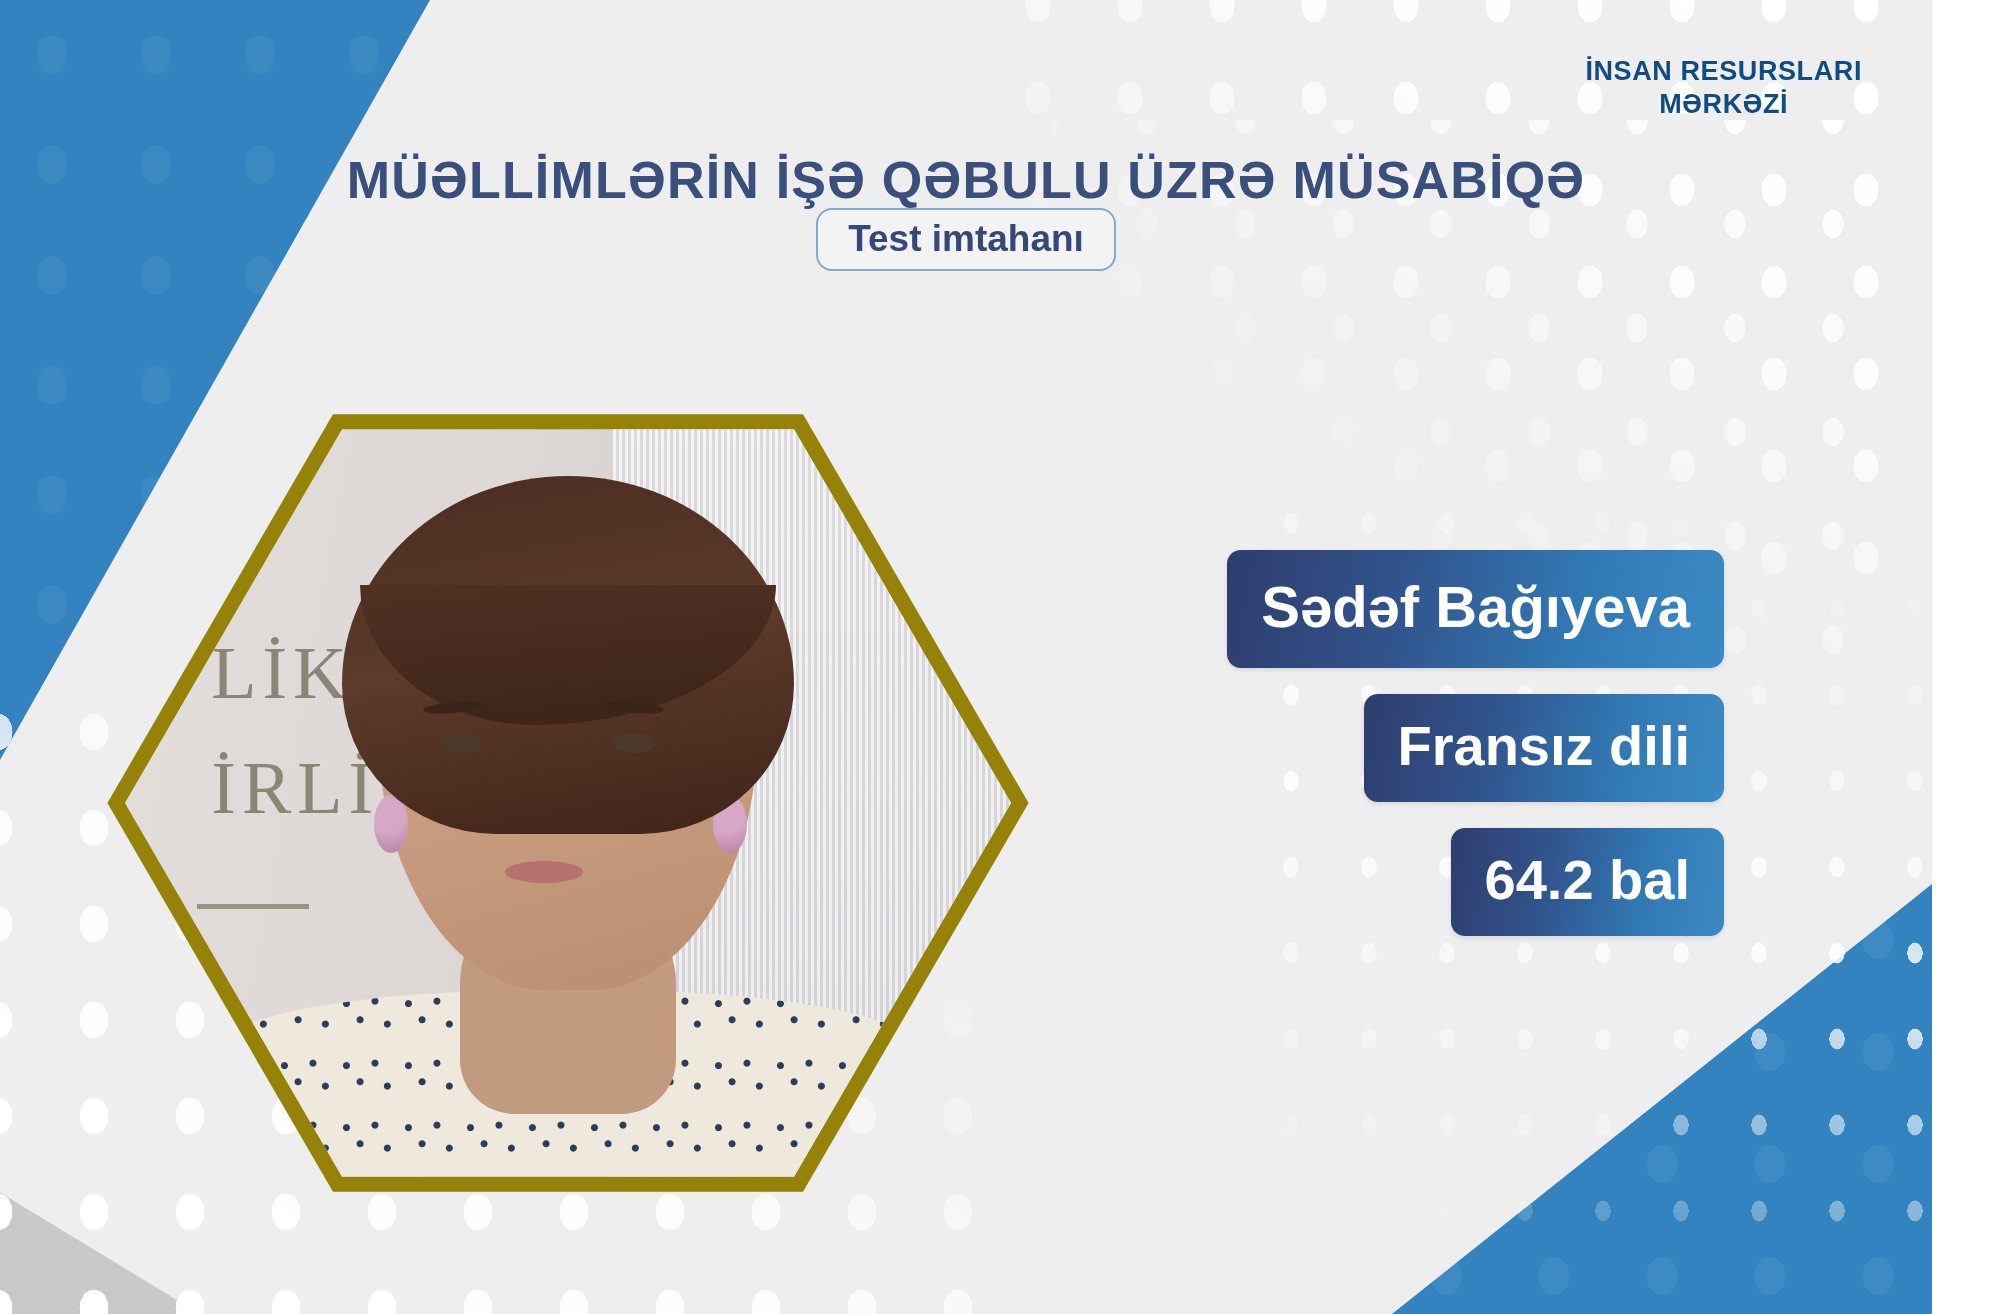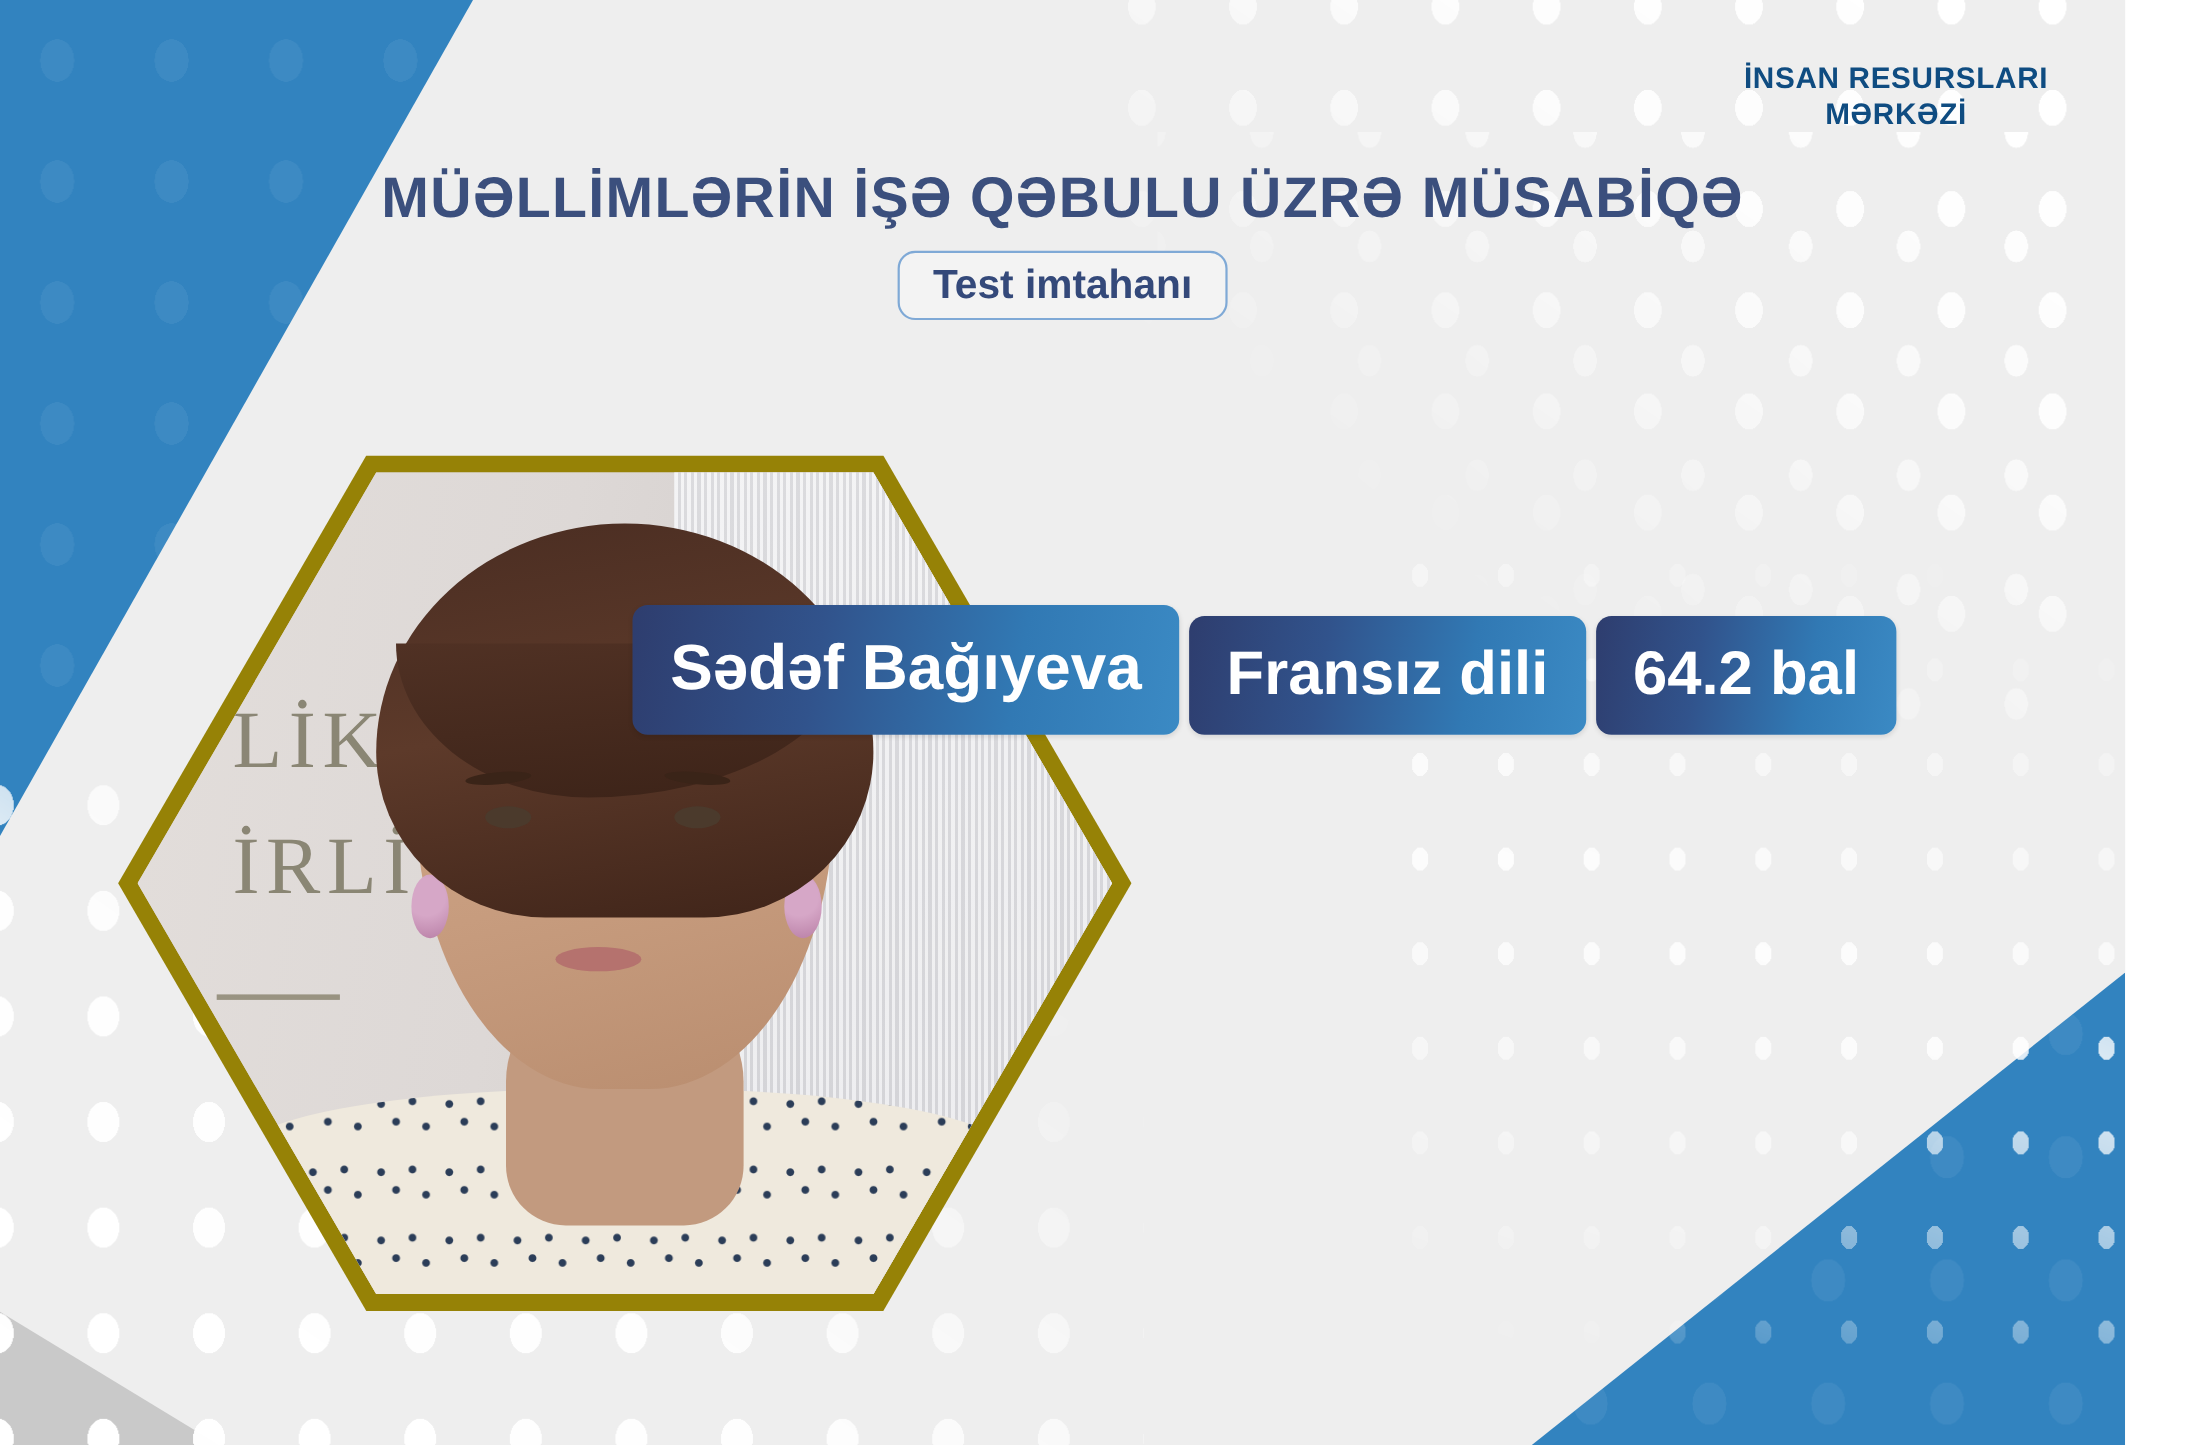--- a/index.html
+++ b/index.html
@@ -165,21 +165,20 @@
     margin: 0;
     color: #3B4F7D;
     font-size: 52px;
     font-weight: 700;
     letter-spacing: 1.2px;
     line-height: 1.05;
     white-space: nowrap;
   }
   .subtitle-pill {
     display: inline-block;
-    margin-top: 20px;
     padding: 10px 30px 12px 30px;
     border: 2px solid #7FA9D6;
     border-radius: 16px;
     background: #f3f3f3;
     color: #34497A;
     font-size: 37px;
     font-weight: 700;
     line-height: 1.0;
   }
 
@@ -333,23 +332,23 @@
   }
   .ph-earring.l { left: 28.5%; }
   .ph-earring.r { left: 66%; }
 
   
   .badges {
     position: absolute;
     right: 208px;
     top: 550px;
     display: flex;
-    flex-direction: row;
+    flex-direction: column;
     align-items: flex-end;
-    gap: 9px;
+    gap: 26px;
   }
   .badge {
     background: linear-gradient(100deg, #2E3D6E 0%, #31538C 34%, #3179B4 70%, #3B8AC4 100%);
     color: #ffffff;
     border-radius: 14px;
     font-weight: 700;
     line-height: 1.0;
     box-shadow: 0 2px 5px rgba(0,0,0,0.10);
     white-space: nowrap;
   }

